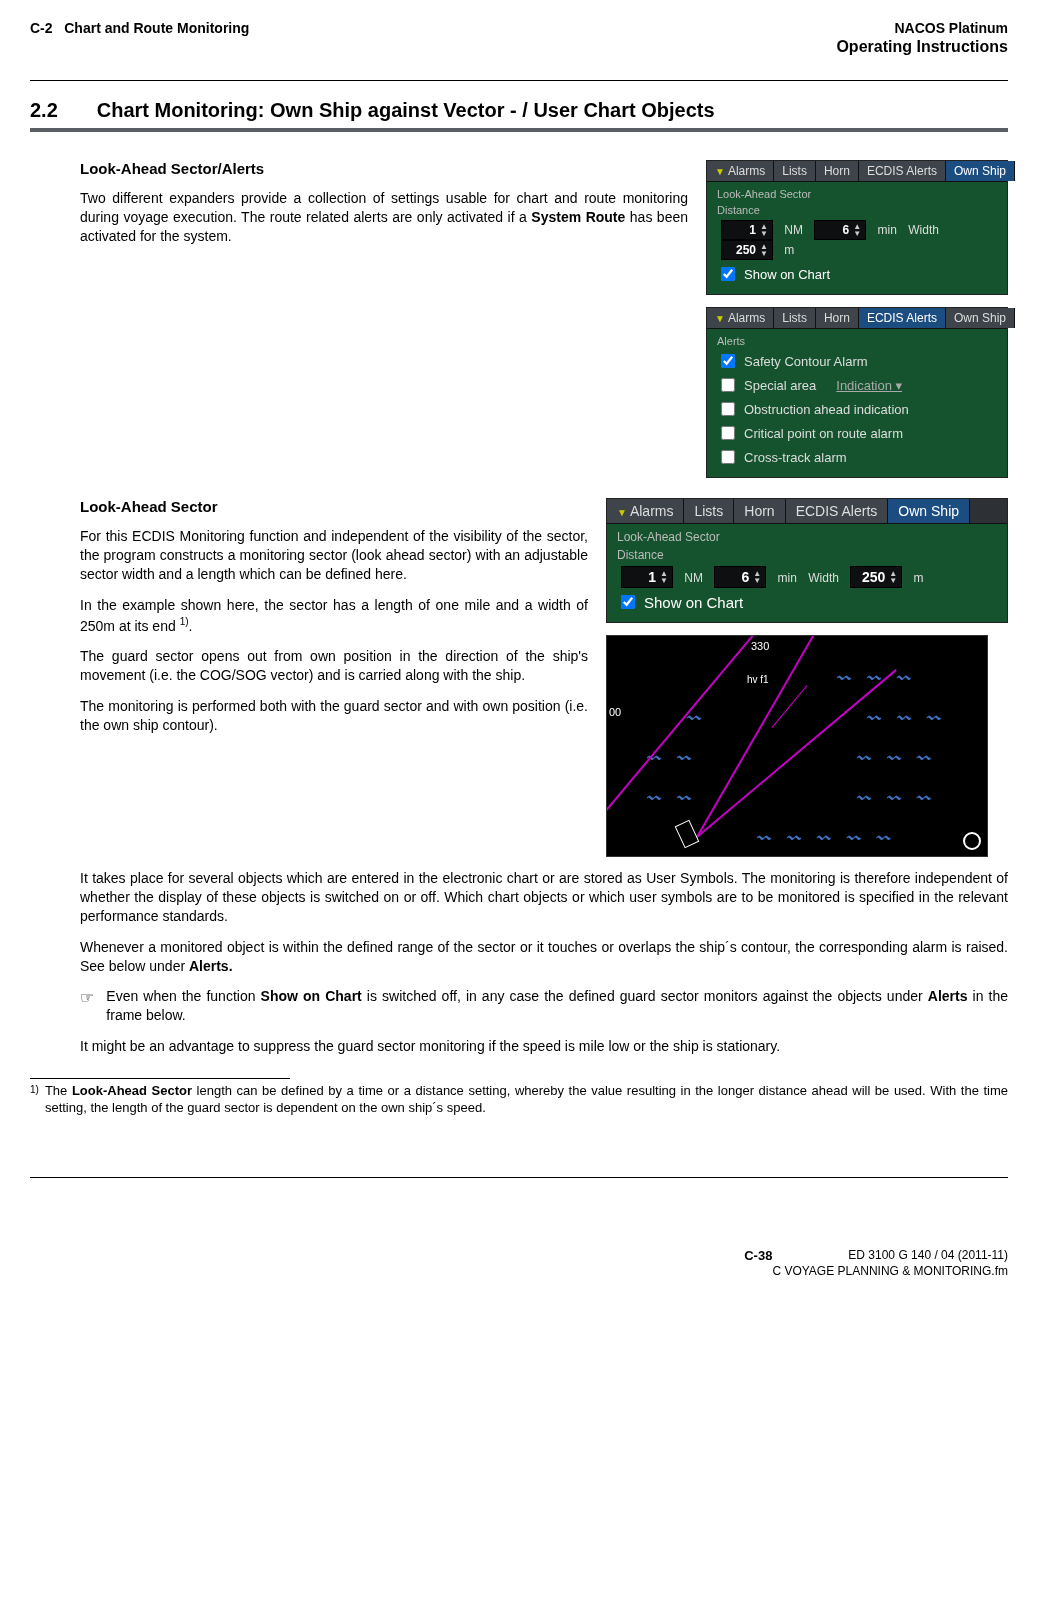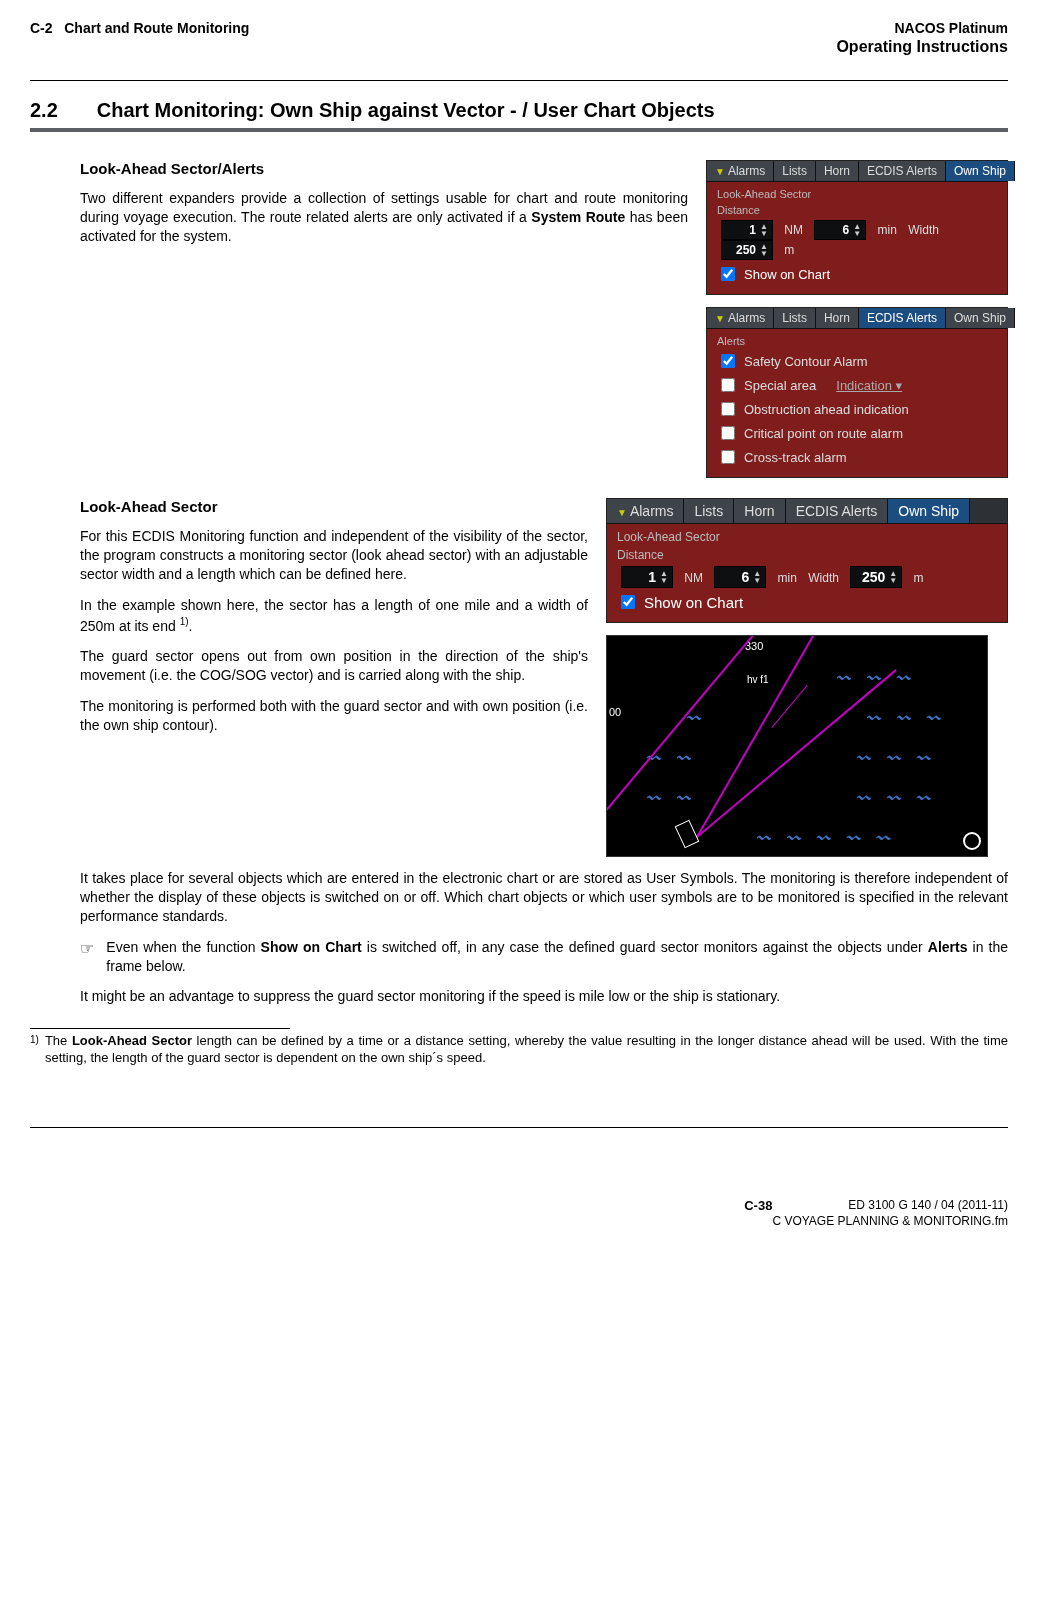--- a/index.html
+++ b/index.html
@@ -42,21 +42,21 @@
   .note-row { display:flex; gap:12px; font-size:14px; text-align:justify; margin-bottom:12px; line-height:1.35;}
   .note-icon { font-size:16px;}
   .footnote-rule { border:none; border-top:1px solid #000; width:260px; margin:22px 0 4px 0;}
   .footnote { font-size:13px; display:flex; gap:6px; text-align:justify; line-height:1.3;}
   .footnote .fn-num { font-size:10px; }
   .footer-row { display:flex; justify-content:flex-end; font-size:13px; margin-top:70px;}
   .footer-right { text-align:right; font-size:12px; line-height:1.3;}
   .footer-hr { border:none; border-top:1px solid #000; margin:6px 0;}
   
   .ui-panel {
-    background:#7f1d1d;
+    background:#14532d;
     border:1px solid #222;
     font-family: Arial, sans-serif;
     font-size:12px;
     color:#ddd;
     margin-bottom:12px;
   }
   .ui-panel .tabs { display:flex; background:#2d3135; border-bottom:1px solid #111;}
   .ui-panel .tab {
     padding:3px 8px;
     border-right:1px solid #111;
@@ -102,21 +102,21 @@
     transform:rotate(-50deg);
   }
   .sector-img .ship-outline {
     position:absolute; left:72px; bottom:10px; width:14px;height:22px;
     border:1px solid #fff; transform:rotate(-25deg);
   }
   .sector-img .wave {
     position:absolute; color:#3e70c0; font-size:14px; letter-spacing:6px;
   }
   .sector-img .deg {
-    position:absolute; top:4px; left:138px; color:#fff; font-size:11px;
+    position:absolute; top:4px; left:144px; color:#fff; font-size:11px;
   }
   .sector-img .hv {
     position:absolute; top:38px; left:140px; color:#fff; font-size:10px;
   }
   .sector-img .zero {
     position:absolute; top:70px; left:2px; color:#fff; font-size:11px; background:#000;
   }
   .sector-img .ring {
     position:absolute; bottom:6px; right:6px; width:14px;height:14px;
     border:2px solid #fff; border-radius:50%;
@@ -288,20 +288,23 @@
         <div class="line-a"></div>
         <div class="line-b"></div>
         <div class="min"></div>
         <div class="ship-outline"></div>
         <div class="ring"></div>
       </div>
     </div>
   </div>
 
   <div class="body-text">It takes place for several objects which are entered in the electronic chart or are stored as User Symbols. The monitoring is therefore independent of whether the display of these objects is switched on or off. Which chart objects or which user symbols are to be monitored is specified in the relevant performance standards.</div>
+  <div class="body-text">
+    <span>Whenever a monitored object is within the defined range of the sector or it touches or overlaps the ship´s contour, the corresponding alarm is raised. See below under </span><b>Alerts.</b>
+  </div>
   <div class="note-row">
     <div class="note-icon">☞</div>
     <div>
       <span>Even when the function </span><b>Show on Chart</b><span> is switched off, in any case the defined guard sector monitors against the objects under </span><b>Alerts</b><span> in the frame below.</span>
     </div>
   </div>
   <div class="body-text">It might be an advantage to suppress the guard sector monitoring if the speed is mile low or the ship is stationary.</div>
 </div>
 
 <hr class="footnote-rule">

